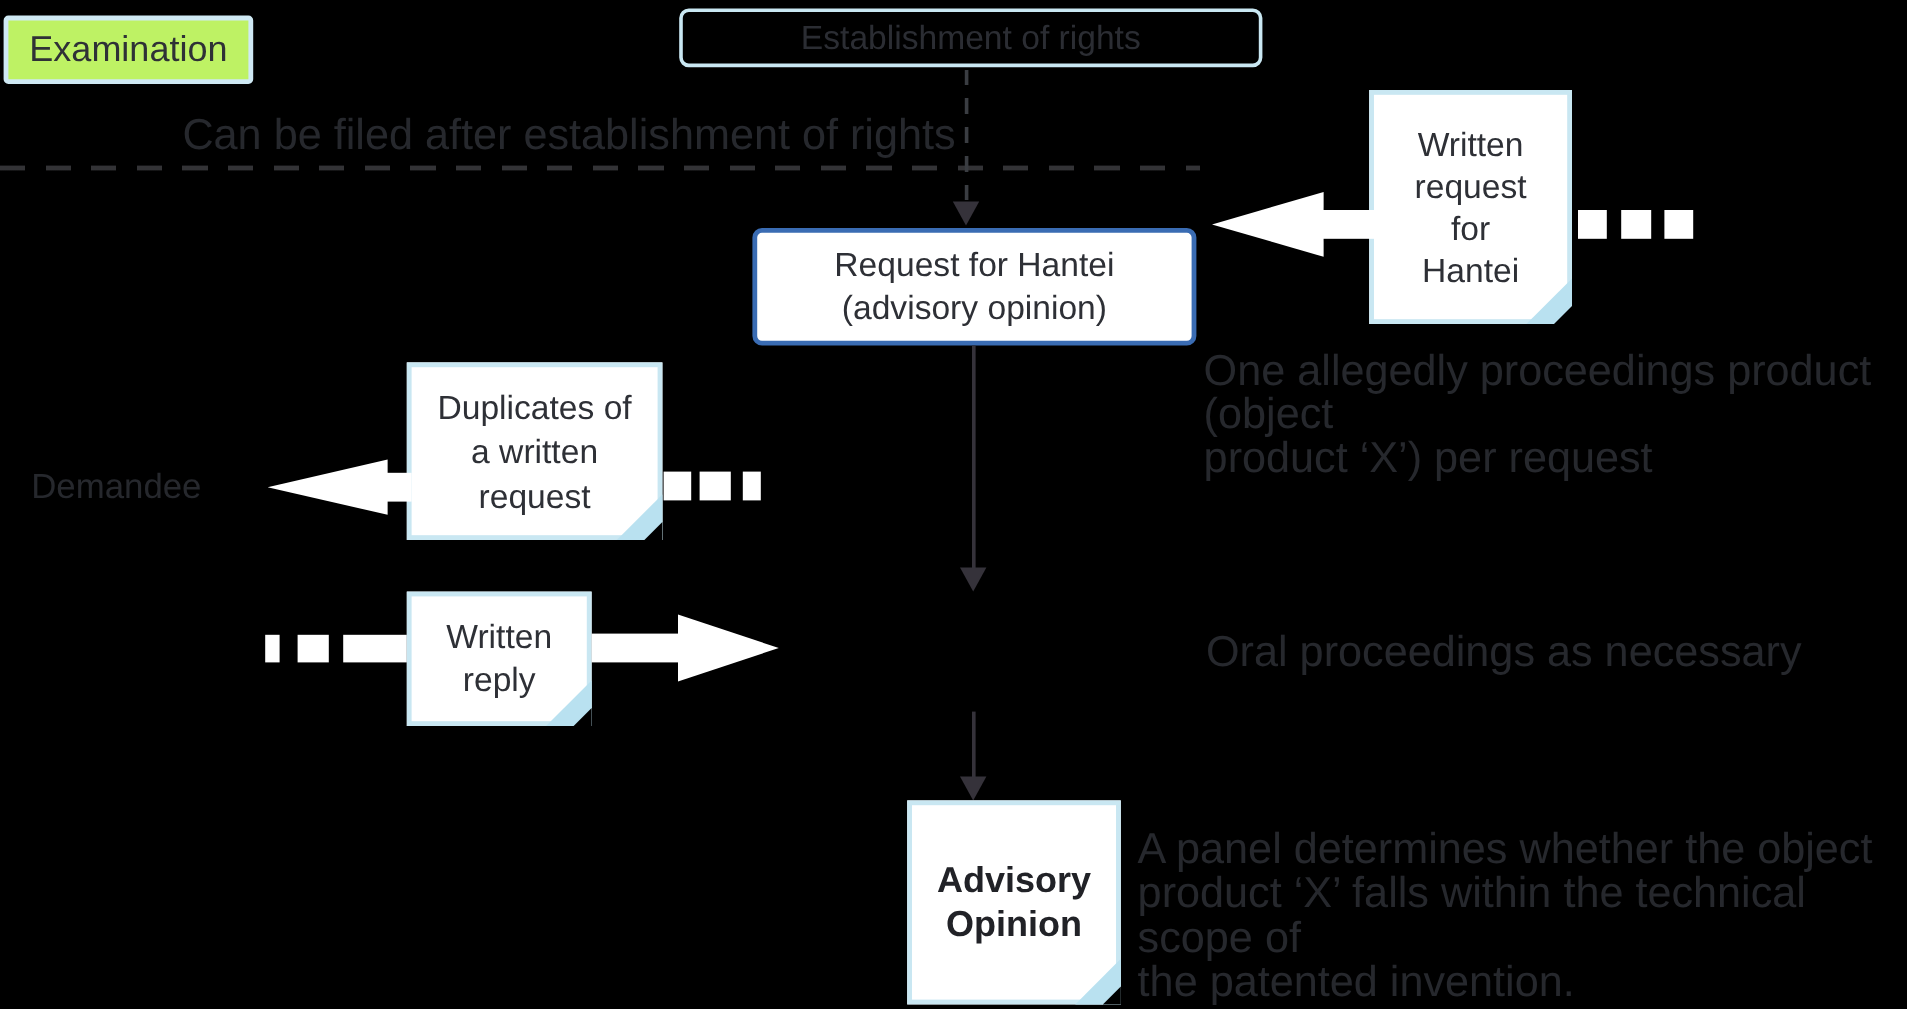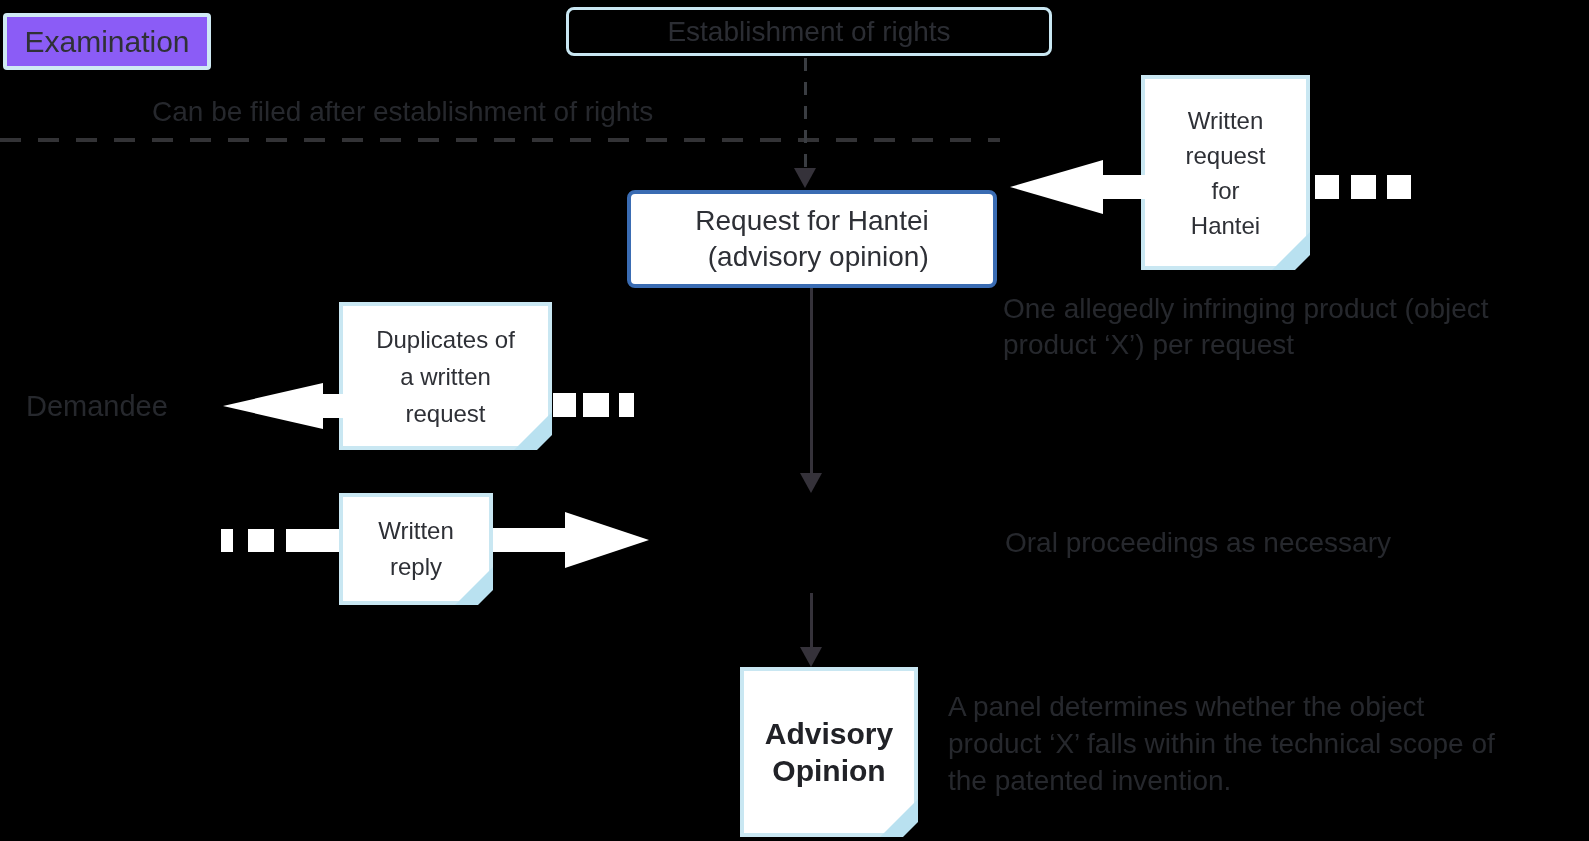--- a/index.html
+++ b/index.html
@@ -4,56 +4,56 @@
 <style>
   html,body { margin:0; padding:0; background:#000; }
   .stage {
     position:relative; width:1589px; height:841px; background:#000000;
     font-family:"Liberation Sans", sans-serif; overflow:hidden;
   }
   .abs { position:absolute; }
 
   
   .label-box {
-    background:#8b5cf6; border:4px solid #cfe9f4; border-radius:4px;
+    background:#bef264; border:4px solid #cfe9f4; border-radius:4px;
     display:flex; align-items:center; justify-content:center;
     font-size:30px; color:#2f3136;
   }
 
   
   .outline-box {
     border:3px solid #c9e7f2; border-radius:8px;
     display:flex; align-items:center; justify-content:center;
     font-size:28px; color:#2b2d33; background:transparent;text-align:right;
   }
 
   
   .node-box {
     background:#ffffff; border:4px solid #3a6cb3; border-radius:8px;
-    display:flex; align-items:center; justify-content:center; text-align:right;
+    display:flex; align-items:center; justify-content:center; text-align:center;
     font-size:28px; line-height:36px; color:#2e3036; white-space:pre-line;
   }
 
   
   .doc {
     background:#ffffff; border:4px solid #c9e7f2;
     display:flex; align-items:center; justify-content:center; text-align:center;
-    font-size:24px; color:#2e3036; white-space:pre-line;
+    font-size:28px; color:#2e3036; white-space:pre-line;
   }
   .fold-flap {
     position:absolute; right:-4px; bottom:-4px; width:0; height:0;
     border-bottom:38px solid #b9e1f0; border-left:38px solid transparent;
   }
   .fold-notch {
     position:absolute; right:-4px; bottom:-4px; width:0; height:0;
     border-bottom:15px solid #000000; border-left:15px solid transparent;
   }
 
   
-  .gray-text { color:#26282d; font-size:28px; line-height:37px; white-space:pre-line; }
+  .gray-text { color:#26282d; font-size:36px; line-height:37px; white-space:pre-line; }
 
   
   .dashed-rule { height:4px; background:repeating-linear-gradient(90deg,#333336 0 21px,transparent 21px 38px); }
 
   
   .vdash { width:3px; background:repeating-linear-gradient(180deg,#3a3d42 0 13px,transparent 13px 24px); }
   .vline { width:3px; background:#35323a; }
   .head-down { width:0; height:0; border-left:11px solid transparent; border-right:11px solid transparent; border-top:20px solid #35323a; }
 
   
@@ -92,21 +92,21 @@
   </div>
 
   <div class="abs head-left-lg" style="left:1010px; top:160px;"></div>
   <div class="abs block-shaft" style="left:1100px; top:175px; width:45px; height:24px;"></div>
 
   <div class="abs wdash" style="left:1315px; top:175px; width:24px; height:24px;"></div>
   <div class="abs wdash" style="left:1351px; top:175px; width:25px; height:24px;"></div>
   <div class="abs wdash" style="left:1387px; top:175px; width:24px; height:24px;"></div>
 
 
-  <div class="abs gray-text" style="left:1003px; top:291px; line-height:36px;">One allegedly infringing product (object
+  <div class="abs gray-text" style="left:1003px; top:291px; line-height:36px;">One allegedly proceedings product (object
 product ‘X’) per request</div>
 
   <div class="abs doc" style="left:339px; top:302px; width:205px; height:140px; line-height:37px;">
     <span>Duplicates of
 a written
 request</span>
     <span class="fold-flap"></span>
     <span class="fold-notch"></span>
   </div>
 
@@ -135,21 +135,21 @@
 
   <div class="abs block-shaft" style="left:493px; top:528px; width:76px; height:24px;"></div>
   <div class="abs head-right" style="left:565px; top:512px;"></div>
 
 
   <div class="abs gray-text" style="left:1005px; top:524px;">Oral proceedings as necessary</div>
 
   <div class="abs vline" style="left:810px; top:593px; height:56px;"></div>
   <div class="abs head-down" style="left:800px; top:647px;"></div>
 
-  <div class="abs doc" style="left:740px; top:667px; width:170px; height:162px; font-size:30px; line-height:37px; font-weight:bold; color:#212227;">
+  <div class="abs doc" style="left:756px; top:667px; width:170px; height:162px; font-size:30px; line-height:37px; font-weight:bold; color:#212227;">
     <span>Advisory
 Opinion</span>
     <span class="fold-flap"></span>
     <span class="fold-notch"></span>
   </div>
 
   <div class="abs gray-text" style="left:948px; top:688px;">A panel determines whether the object
 product ‘X’ falls within the technical scope of
 the patented invention.</div>
 

